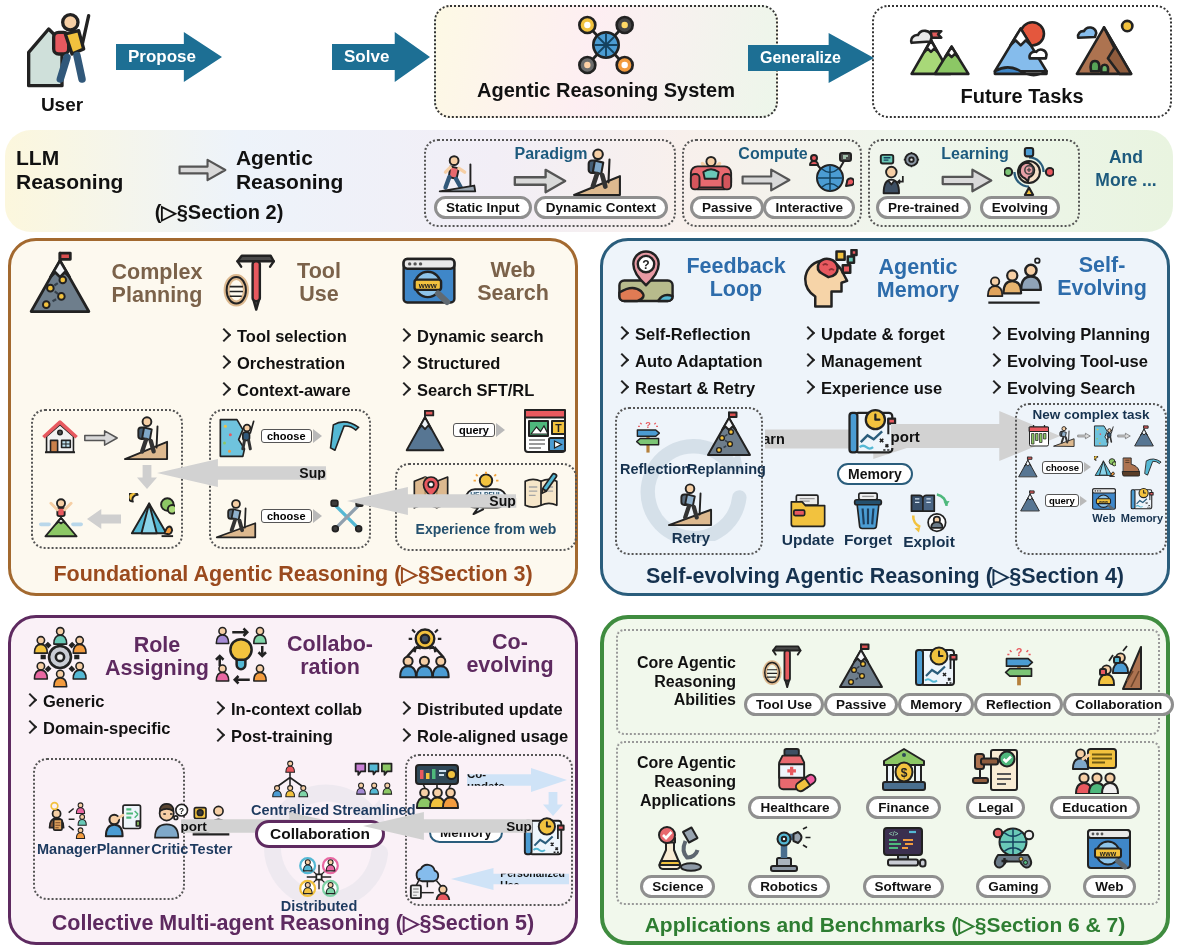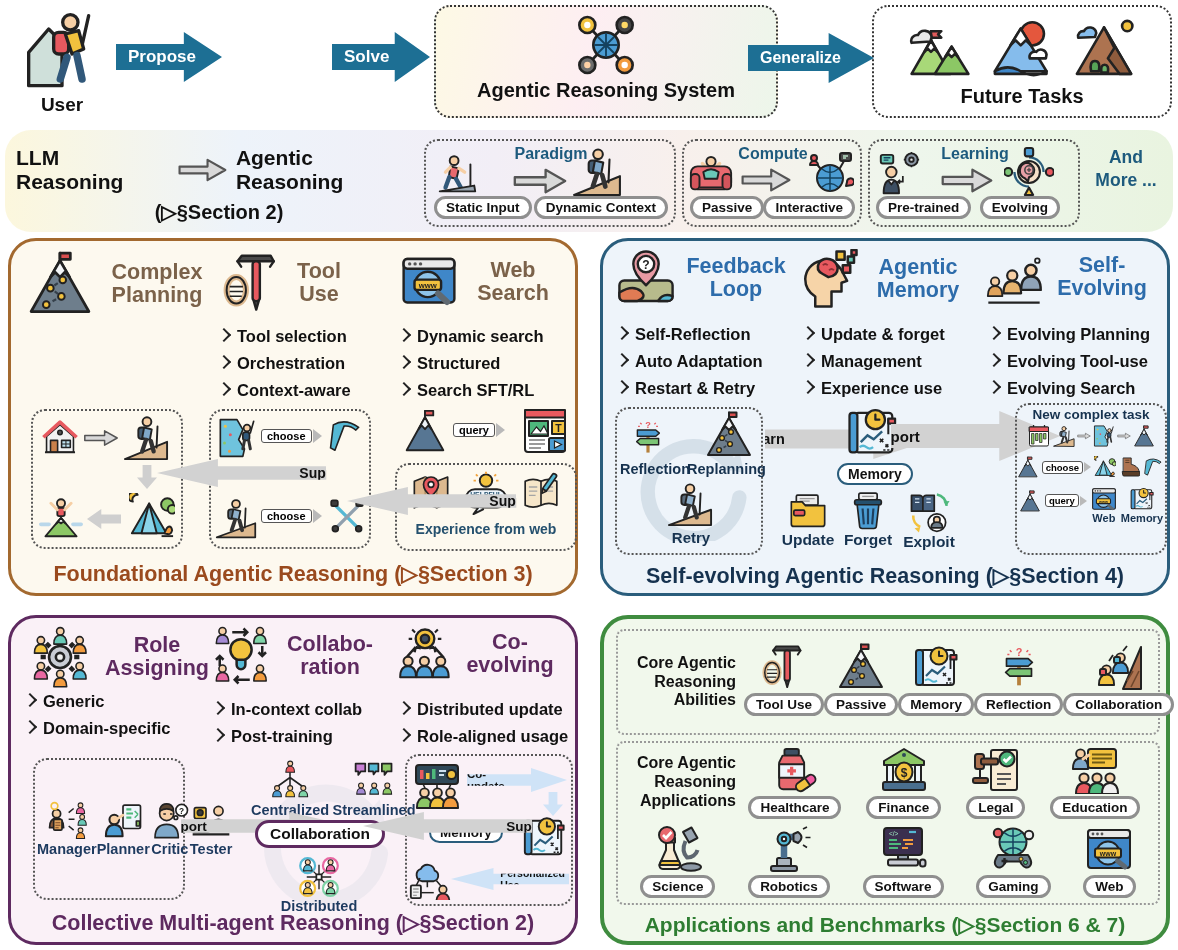--- a/index.html
+++ b/index.html
@@ -1021,21 +1021,21 @@
             <path d="M20 28 v6 M12 24 l-4 8 M30 27 l6 7" stroke="#222" stroke-width="1.7"></path>
             <rect x="2" y="32" width="11" height="14" rx="1.5" fill="#f0f0f0" stroke="#222" stroke-width="2" stroke-linejoin="round" stroke-linecap="round"></rect>
             <path d="M4.5 36 h6 M4.5 39.5 h6 M4.5 43 h4" stroke="#9a9a9a" stroke-width="1.4"></path>
             <g transform="translate(28,32) scale(0.9)">
               <circle cx="10" cy="5" r="4.6" fill="#f6cfa5" stroke="#222" stroke-width="2" stroke-linejoin="round" stroke-linecap="round"></circle>
               <path d="M2 21 q0 -11 8 -11 q8 0 8 11 z" fill="#e8595f" stroke="#222" stroke-width="2" stroke-linejoin="round" stroke-linecap="round"></path>
             </g>
             <path d="M13 40 h14" stroke="#222" stroke-width="1.6"></path>
           </svg></span>
     </div>
-    <div class="footer" style="top:292px;color:#5e2a60">Collective Multi-agent Reasoning (▷§Section 2)</div>
+    <div class="footer" style="top:292px;color:#5e2a60">Collective Multi-agent Reasoning (▷§Section 5)</div>
   </div>
 
   <div id="apps" class="panel" style="left:600px;top:615px;width:570px;height:330px">
     <div class="strip" style="left:12px;top:10px;width:544px;height:106px;padding:0 6px">
       <div class="striplabel" style="width:112px">Core Agentic Reasoning Abilities</div>
       <div style="flex:1;display:flex;justify-content:space-between;align-items:flex-end;padding:0 4px 6px 8px">
         <div class="aitem">
             <span class="icon" style="width:44px;height:48px"><svg viewBox="0 0 48 48" preserveAspectRatio="xMidYMid meet">
                 <path d="M12 6 h30 l-2.5 -4.5 h-24 z" fill="#4a4a4a" stroke="#222" stroke-width="2" stroke-linejoin="round" stroke-linecap="round"></path>
                 <path d="M12 6 l3 4.5 M42 6 l-3 4.5" stroke="#222" stroke-width="2" stroke-linejoin="round" stroke-linecap="round"></path>

